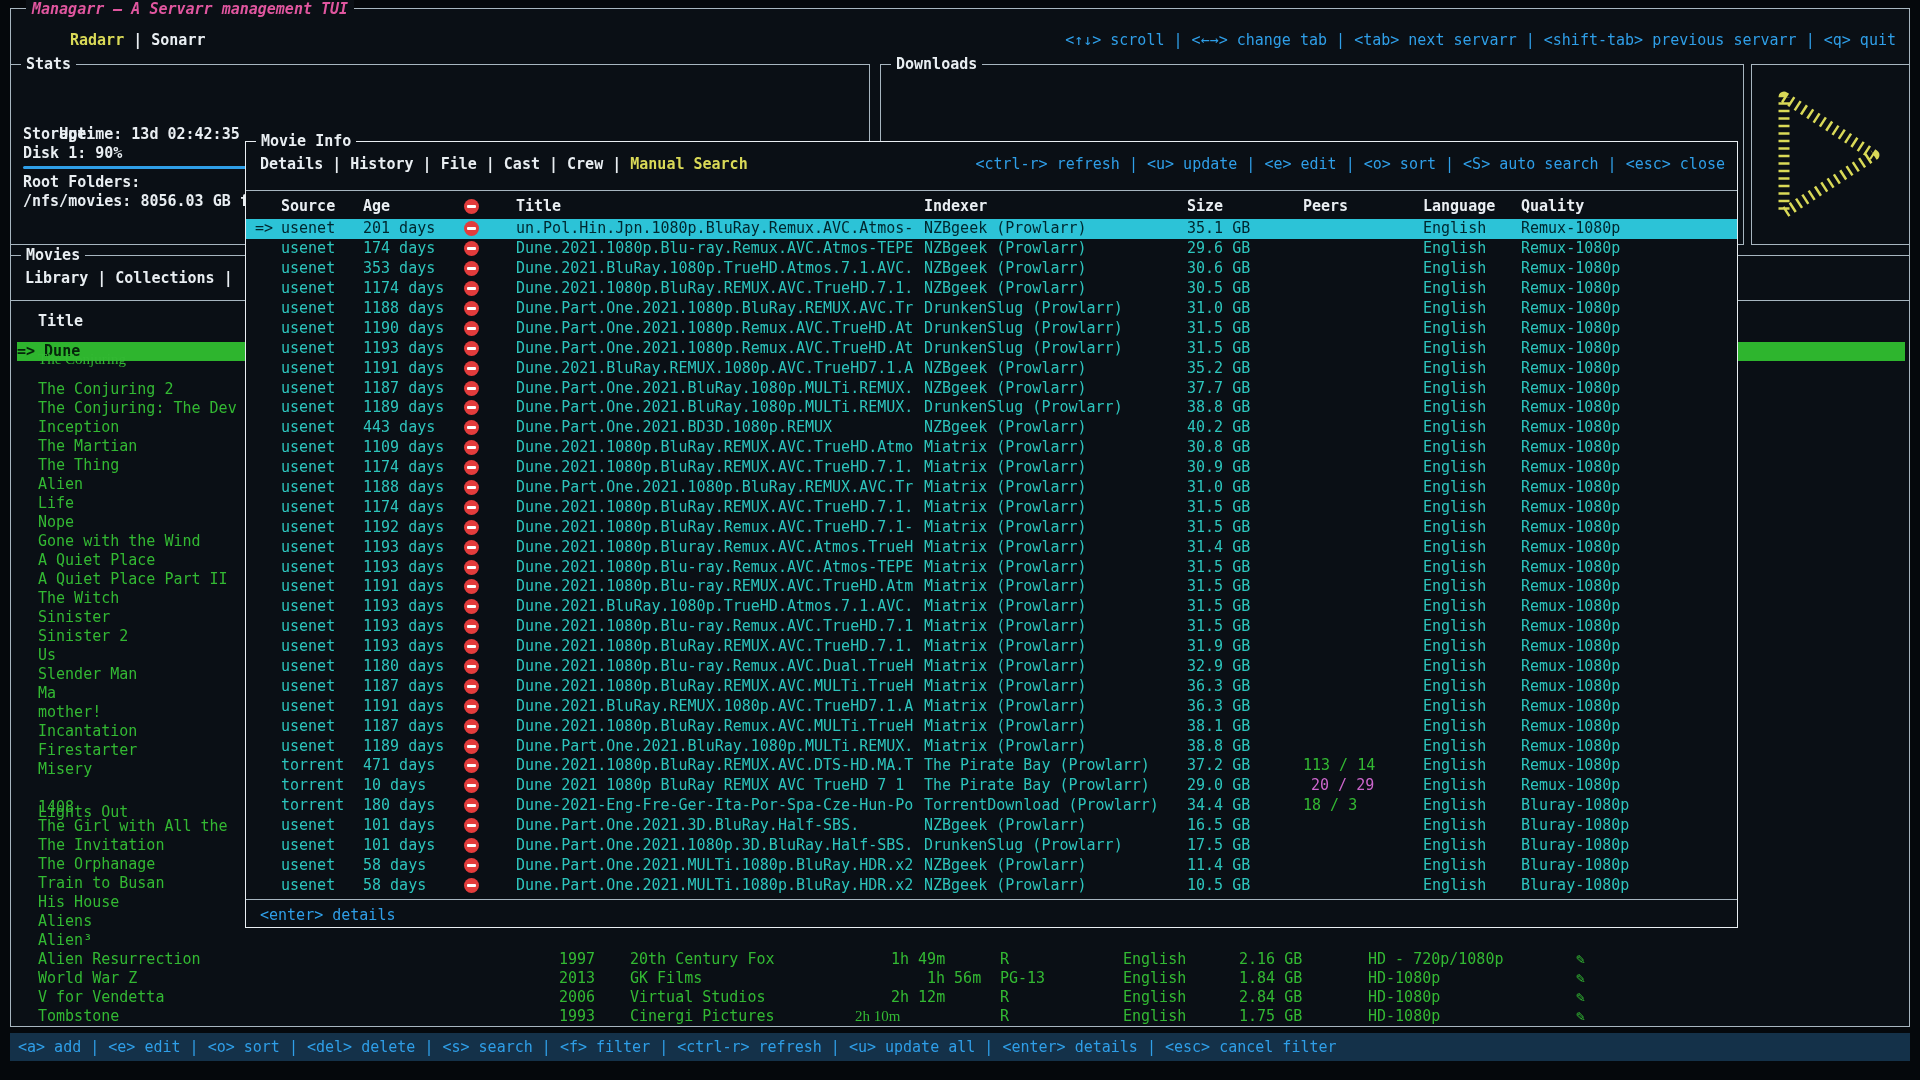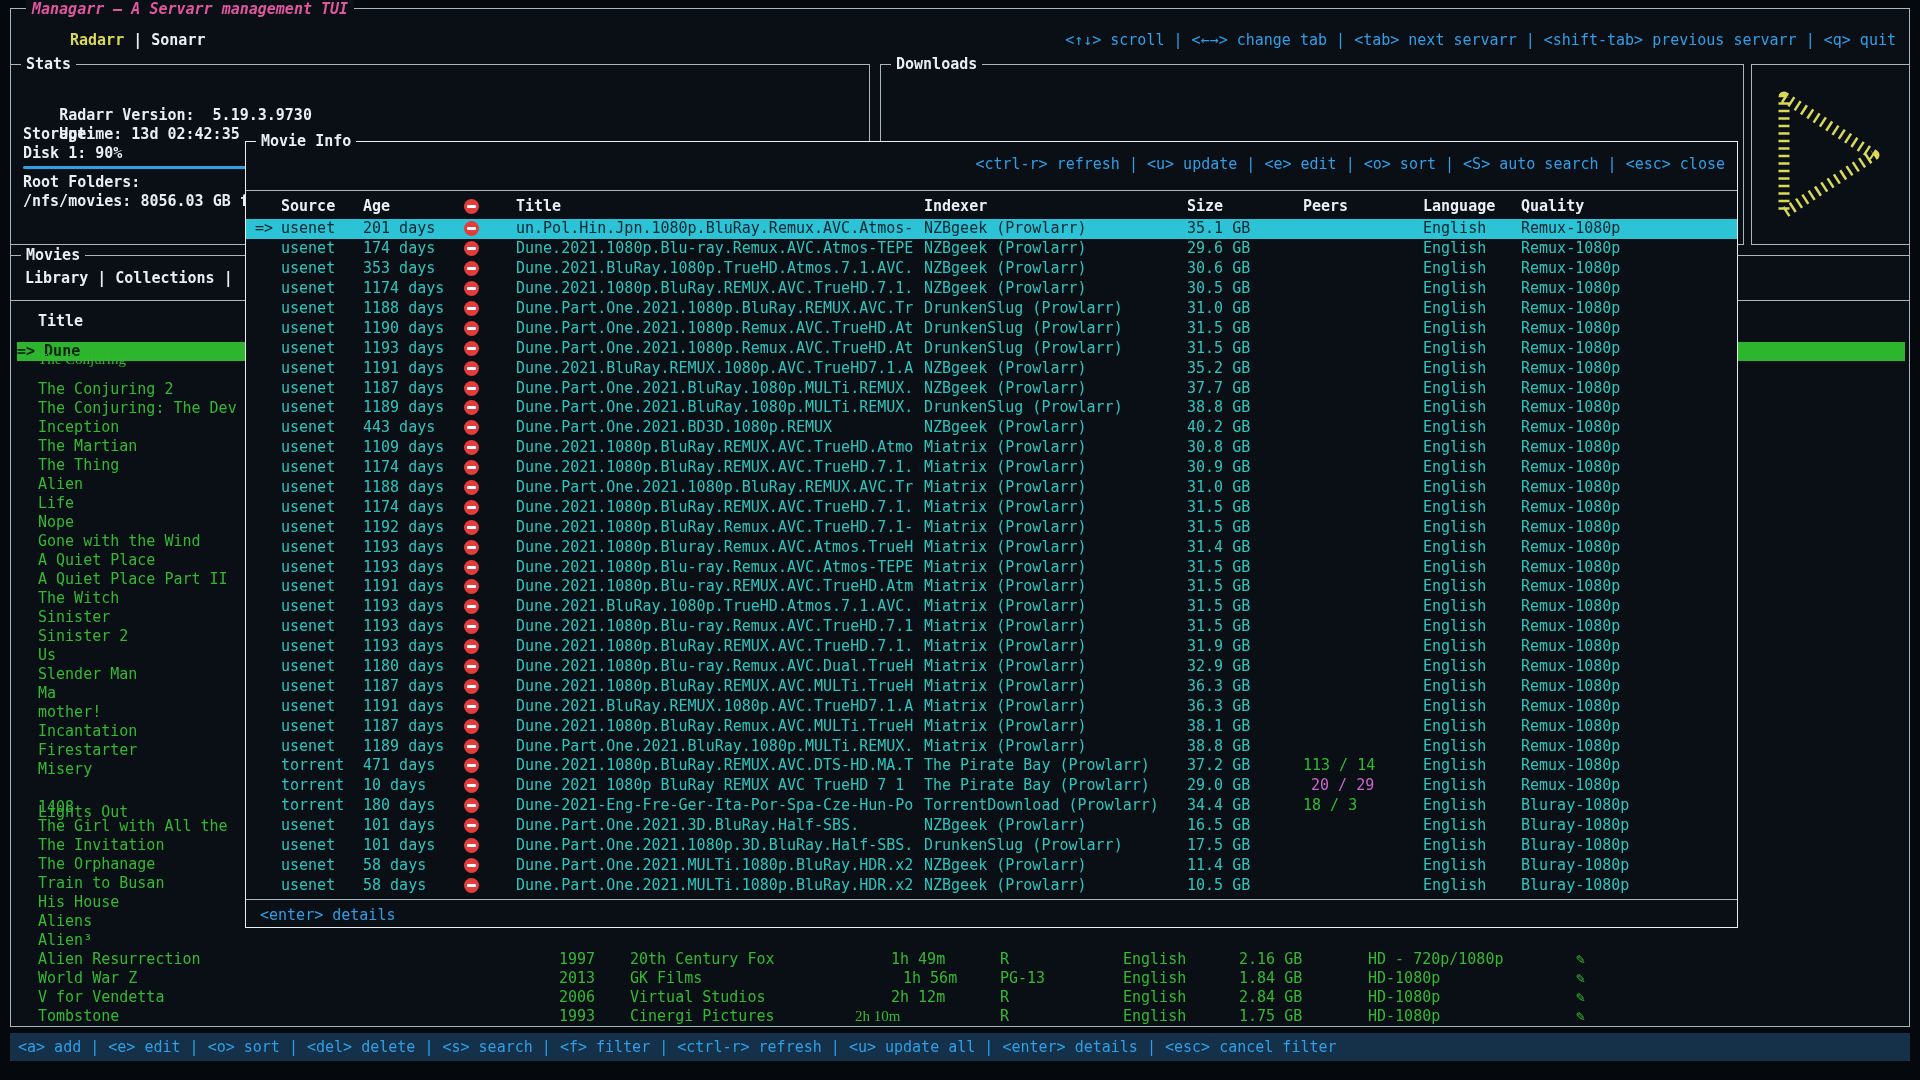--- a/index.html
+++ b/index.html
@@ -73,23 +73,20 @@
 </head>
 <body>
 
 <div class="box outer"></div>
 <span class="app-title">Managarr — A Servarr management TUI</span>
 <div class="servarr-tabs"><span class="tab active">Radarr</span><span class="tab-sep"> | </span><span class="tab">Sonarr</span></div>
 <div class="top-hints hints"><span class="hint">&lt;↑↓&gt; scroll</span><span class="hint-sep"> | </span><span class="hint">&lt;←→&gt; change tab</span><span class="hint-sep"> | </span><span class="hint">&lt;tab&gt; next servarr</span><span class="hint-sep"> | </span><span class="hint">&lt;shift-tab&gt; previous servarr</span><span class="hint-sep"> | </span><span class="hint">&lt;q&gt; quit</span></div>
 
 <div class="box stats">
   <span class="box-title">Stats</span>
-  <div class="sline" style="top:22px">
-    <span>Radarr Version:</span><span class="g2">5.19.3.9730</span>
-  </div>
   <div class="sline" style="top:41px">
     <span>Uptime:</span><span class="g1">13d 02:42:35</span>
   </div>
   <div class="sline" style="top:60px">Storage:</div>
   <div class="sline" style="top:79px">Disk 1: 90%</div>
   <div class="gauge" style="top: 101px; width: calc(90% - 24px);"></div>
   <div class="sline" style="top:108px">Root Folders:</div>
   <div class="sline" style="top:127px">/nfs/movies: 8056.03 GB f</div>
 </div>
 
@@ -154,21 +151,21 @@
         <span class="detail-cell" style="left: 880px;">1h 49m</span>
         <span class="detail-cell" style="left: 989px;">R</span>
         <span class="detail-cell" style="left: 1112px;">English</span>
         <span class="detail-cell" style="left: 1228px;">2.16 GB</span>
         <span class="detail-cell" style="left: 1357px;">HD - 720p/1080p</span>
         <span class="detail-cell monitored-icon" style="left: 1565px;">✎</span>
       </div>
       <div class="detail-row" style="top: 713px;">
         <span class="detail-cell" style="left: 548px;">2013</span>
         <span class="detail-cell" style="left: 619px;">GK Films</span>
-        <span class="detail-cell" style="left: 892px;">1h 56m</span>
+        <span class="detail-cell" style="left: 916px;">1h 56m</span>
         <span class="detail-cell" style="left: 989px;">PG-13</span>
         <span class="detail-cell" style="left: 1112px;">English</span>
         <span class="detail-cell" style="left: 1228px;">1.84 GB</span>
         <span class="detail-cell" style="left: 1357px;">HD-1080p</span>
         <span class="detail-cell monitored-icon" style="left: 1565px;">✎</span>
       </div>
       <div class="detail-row" style="top: 732px;">
         <span class="detail-cell" style="left: 548px;">2006</span>
         <span class="detail-cell" style="left: 619px;">Virtual Studios</span>
         <span class="detail-cell" style="left: 880px;">2h 12m</span>
@@ -186,20 +183,21 @@
         <span class="detail-cell" style="left: 1112px;">English</span>
         <span class="detail-cell" style="left: 1228px;">1.75 GB</span>
         <span class="detail-cell" style="left: 1357px;">HD-1080p</span>
         <span class="detail-cell monitored-icon" style="left: 1565px;">✎</span>
       </div>
     </div>
 </div>
 
 <div class="box modal">
   <span class="box-title">Movie Info</span>
+  <div class="modal-tabs"><span class="tab">Details</span><span class="tab-sep"> | </span><span class="tab">History</span><span class="tab-sep"> | </span><span class="tab">File</span><span class="tab-sep"> | </span><span class="tab">Cast</span><span class="tab-sep"> | </span><span class="tab">Crew</span><span class="tab-sep"> | </span><span class="tab active">Manual Search</span></div>
   <div class="modal-hints hints"><span class="hint">&lt;ctrl-r&gt; refresh</span><span class="hint-sep"> | </span><span class="hint">&lt;u&gt; update</span><span class="hint-sep"> | </span><span class="hint">&lt;e&gt; edit</span><span class="hint-sep"> | </span><span class="hint">&lt;o&gt; sort</span><span class="hint-sep"> | </span><span class="hint">&lt;S&gt; auto search</span><span class="hint-sep"> | </span><span class="hint">&lt;esc&gt; close</span></div>
   <div class="hline" style="top:48px;left:0;right:0"></div>
   <div class="sr-grid sr-header">
       <span class="cell"></span>
       <span class="cell">Source</span>
       <span class="cell">Age</span>
       <span class="cell"><span class="reject-icon"></span></span>
       <span class="cell">Title</span>
       <span class="cell">Indexer</span>
       <span class="cell">Size</span>

